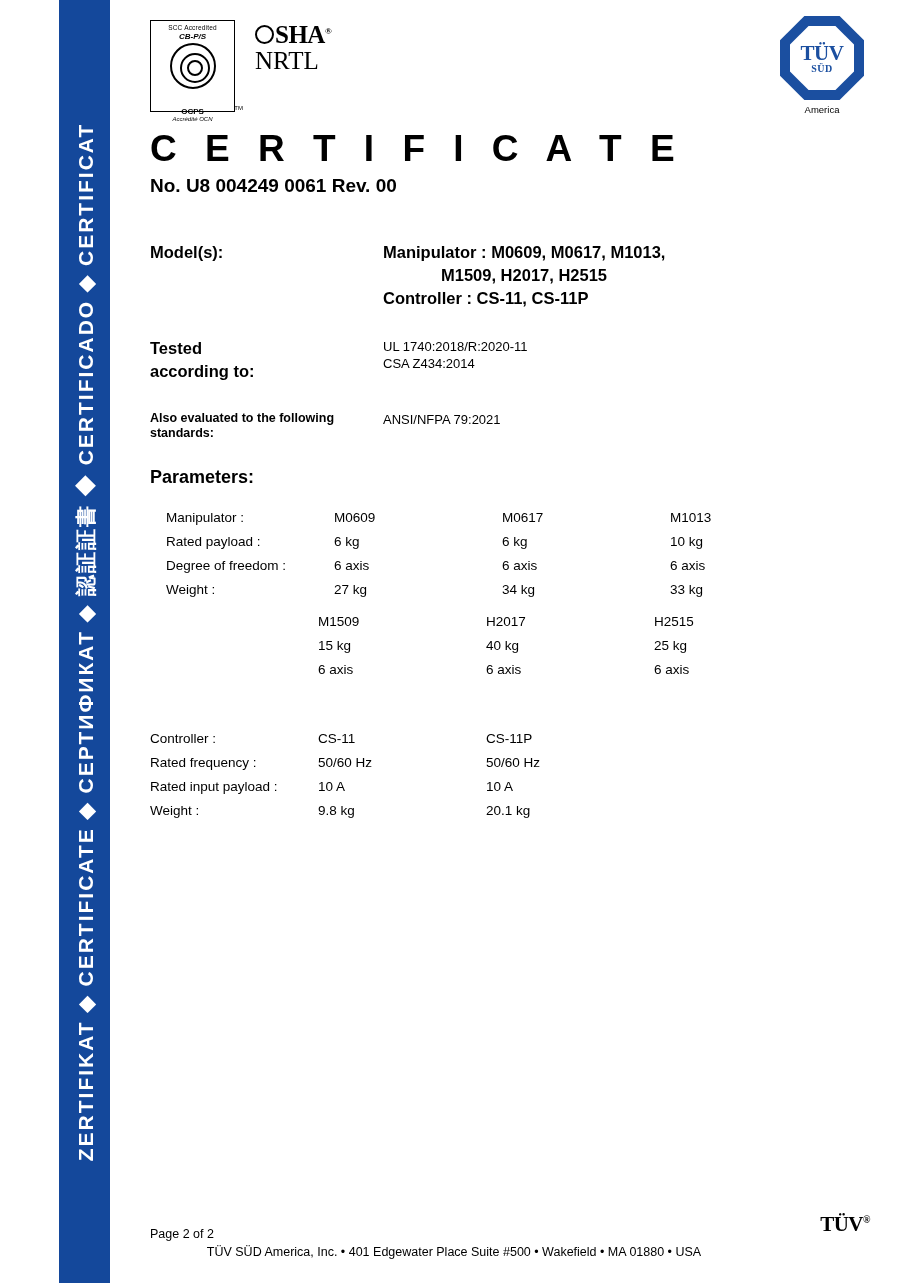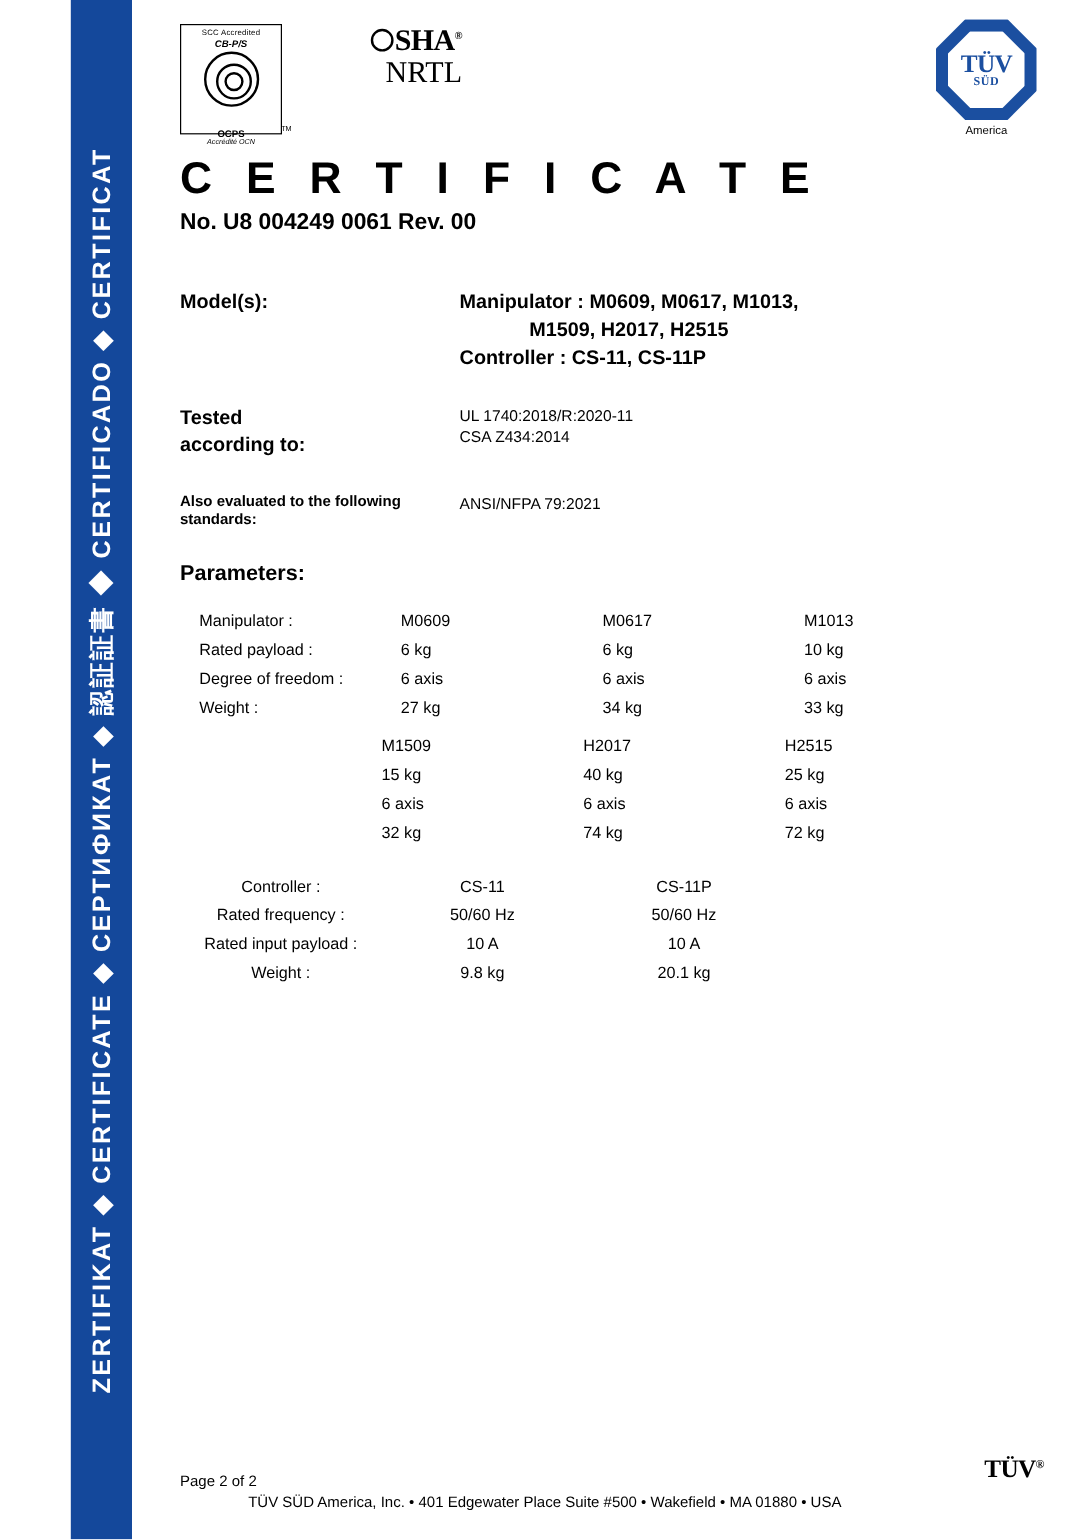--- a/index.html
+++ b/index.html
@@ -111,21 +111,20 @@
     right: -9px;
     bottom: 0px;
     font-size: 6px;
   }
 
   #osha-logo {
     position: absolute;
     left: 255px;
     top: 22px;
     width: 130px;
-    text-align: right;
   }
   #osha-line1 {
     font-family: "Liberation Serif", serif;
     font-weight: bold;
     font-size: 25px;
     letter-spacing: -0.5px;
     line-height: 1;
     position: relative;
     display: inline-block;
   }
@@ -266,21 +265,21 @@
     padding: 0;
     height: 24px;
     vertical-align: top;
     white-space: nowrap;
   }
   .ptable td.k { width: 168px; }
   .ptable td.v { width: 168px; }
 
   #ptable-1 { left: 16px; top: 510px; }
   #ptable-2 { left: 168px; top: 614px; }
-  #ptable-3 { left: 0; top: 731px; text-align: center; }
+  #ptable-3 { left: 0; top: 731px; }
   #ptable-3 td.v { width: 168px; }
 
   
   #page-no {
     position: absolute;
     left: 150px;
     top: 1227px;
     font-size: 12.5px;
   }
   #footer-addr {
@@ -404,25 +403,20 @@
       <tr>
         <td class="v">15 kg</td>
         <td class="v">40 kg</td>
         <td class="v">25 kg</td>
       </tr>
       <tr>
         <td class="v">6 axis</td>
         <td class="v">6 axis</td>
         <td class="v">6 axis</td>
       </tr>
-      <tr>
-        <td class="v">32 kg</td>
-        <td class="v">74 kg</td>
-        <td class="v">72 kg</td>
-      </tr>
     </tbody>
       </table>
 
     <table class="ptable" id="ptable-3">
       <tbody>
           <tr>
         <td class="k">Controller :</td>
         <td class="v">CS-11</td>
         <td class="v">CS-11P</td>
       </tr>

